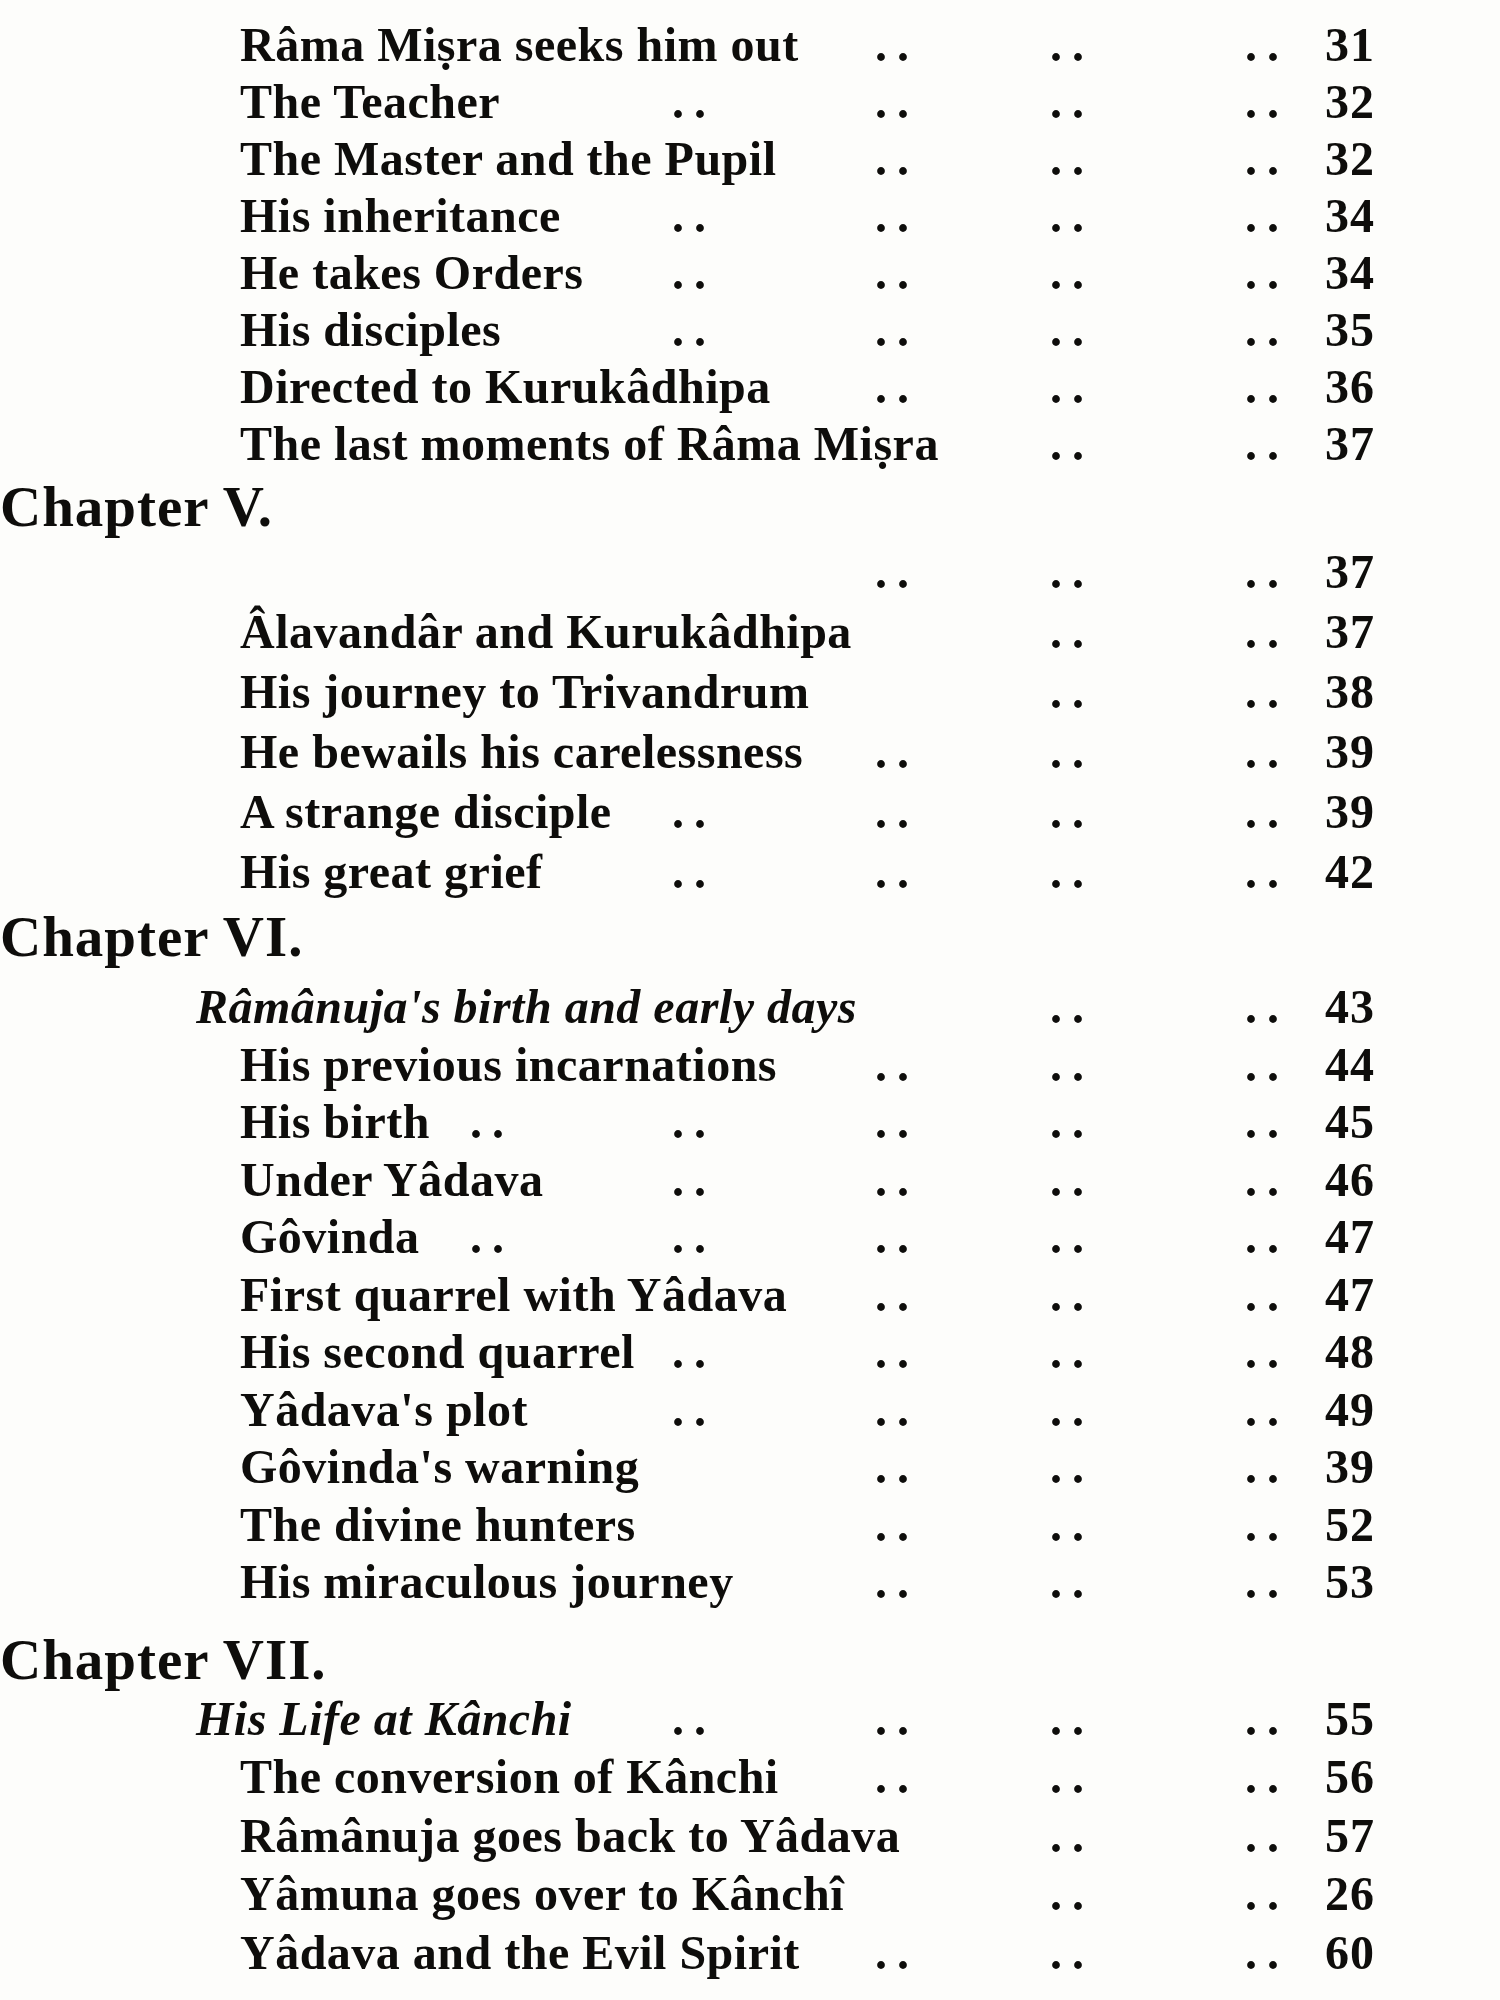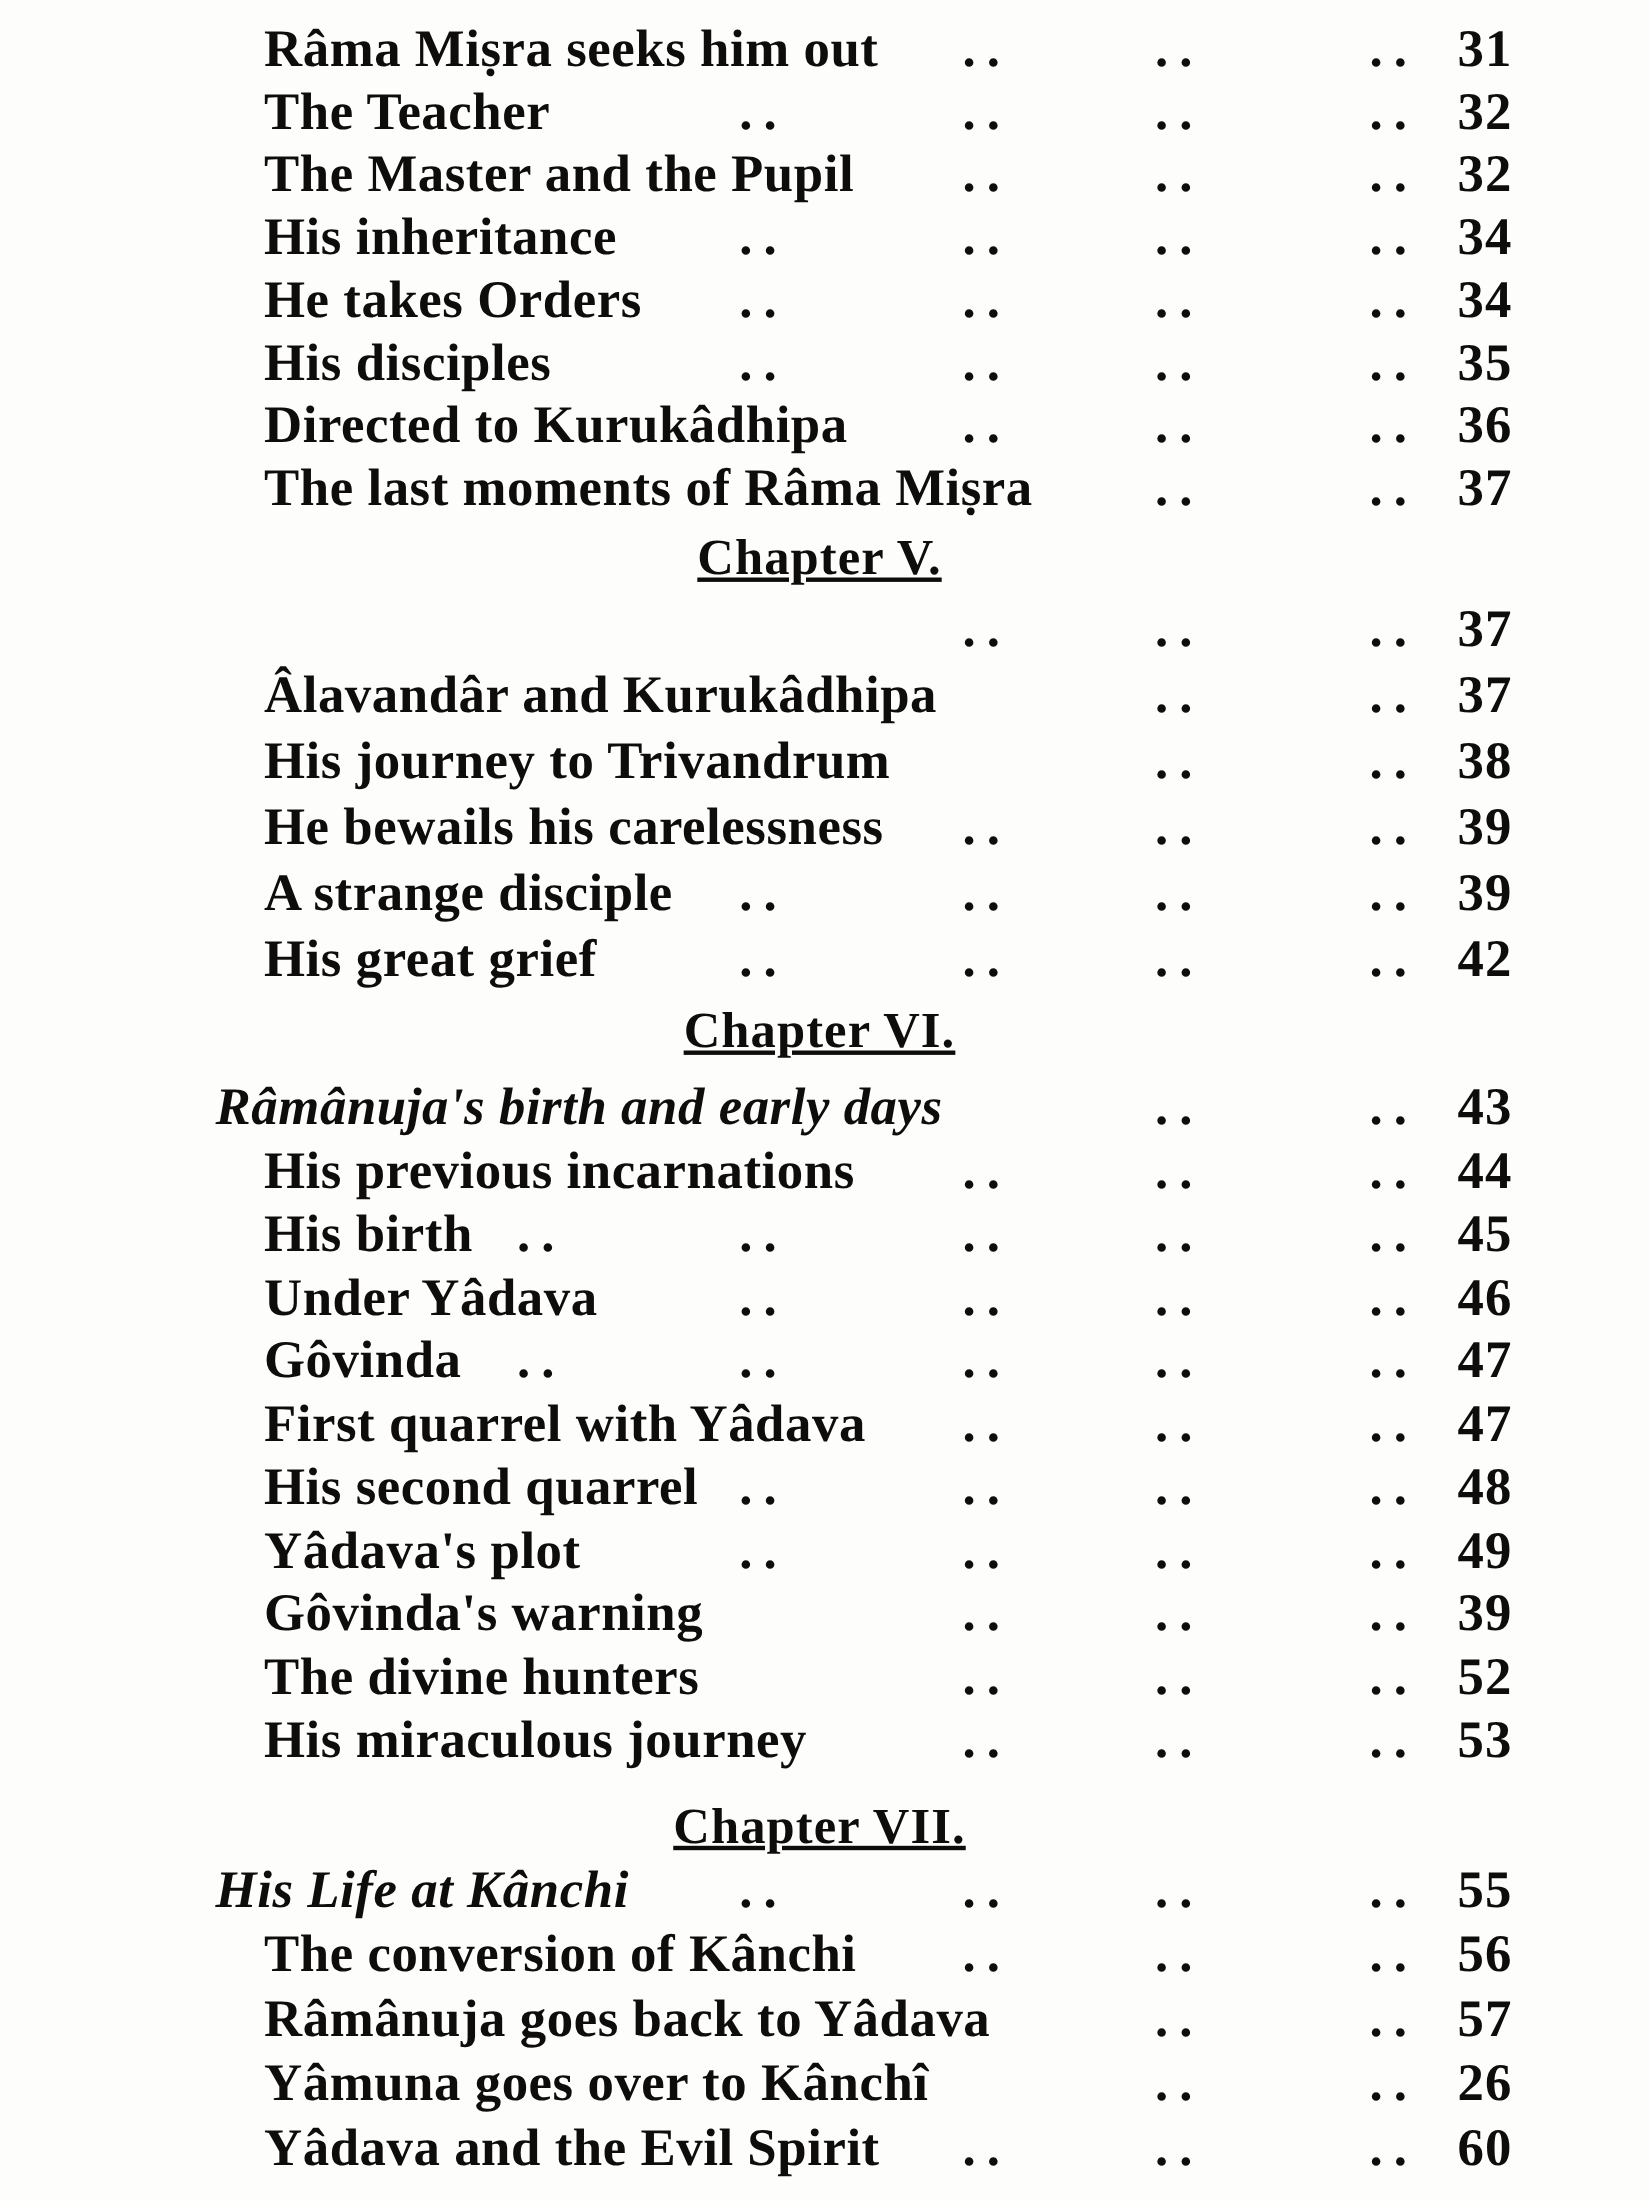--- a/index.html
+++ b/index.html
@@ -3,21 +3,21 @@
 <meta charset="utf-8">
 <style>
   html,body{margin:0;padding:0;}
   body{
     width:1500px;height:2000px;
     background:#fdfdfb;
     color:#0e0d0b;
     font-family:"Liberation Serif", serif;
     overflow:hidden;
   }
-  .page{position:relative;width:1500px;height:1500px;text-decoration:underline;}
+  .page{position:relative;width:1500px;height:1500px;}
   .toc{position:relative;padding-top:16px;}
 
   
   .row{
     position:relative;
     font-size:48px;
     font-weight:700;
     white-space:nowrap;
   }
   .secA .row{height:57px;line-height:57px;}
@@ -42,22 +42,22 @@
 
   .pg{
     position:absolute;top:0;left:1290px;width:120px;
     text-align:center;
     letter-spacing:1px;
   }
 
   
   .heading{
     height:60px;line-height:60px;
-    text-align:center;
-    font-size:46px;
+    text-align:left;
+    font-size:57px;
     font-weight:700;
     letter-spacing:1px;
     margin-right:10px; 
   }
   .hV{margin-top:5px;margin-bottom:5px;}
   .hVI{margin-top:5px;margin-bottom:11px;}
   .hVII{margin-top:19px;}
 </style>
 </head>
 <body>

